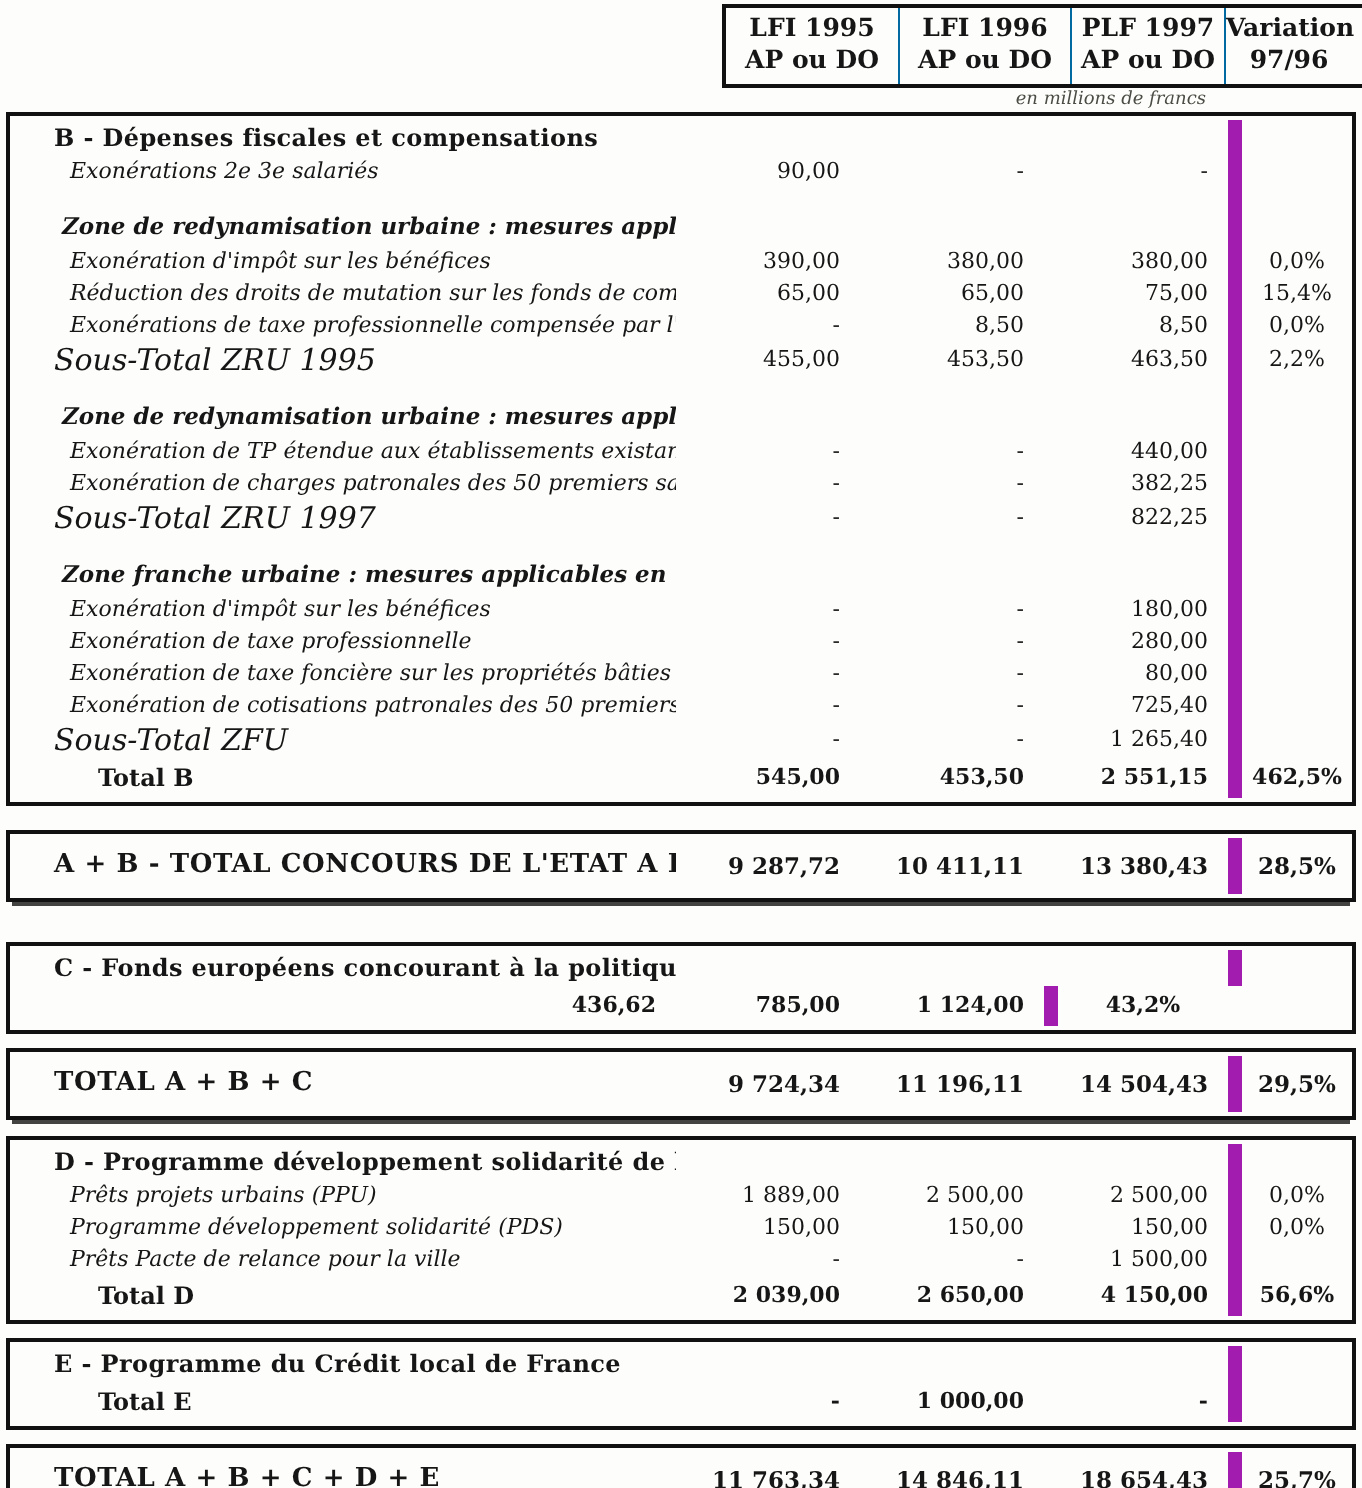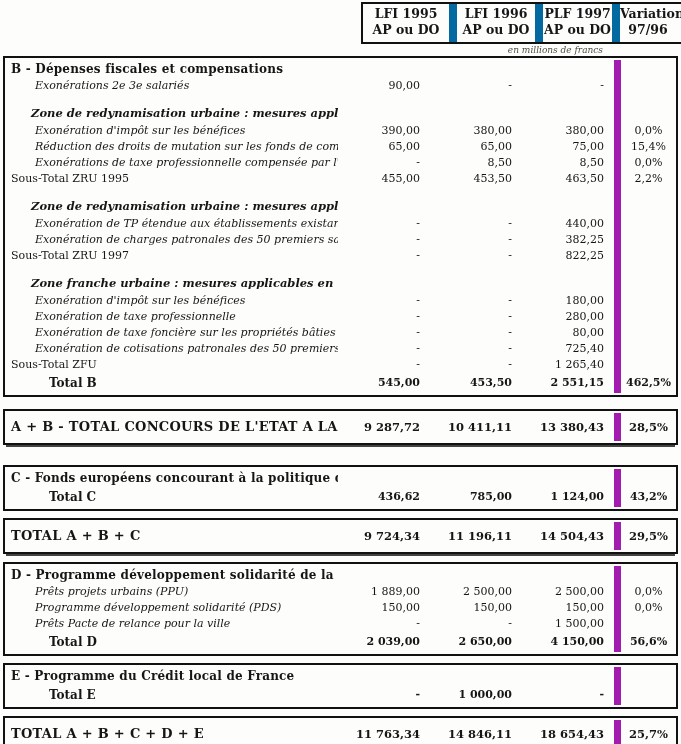--- a/index.html
+++ b/index.html
@@ -15,21 +15,21 @@
   }
   
   .col-header{
     margin-left:361px;width:373px;
     border:2px solid #111;
     display:grid;
     grid-template-columns:86px 86px 77px 64px;
     box-sizing:border-box;
   }
   .col-header .hcell{
-    border-left:8px solid #0369a1;
+    border-left:1px solid #0369a1;
     text-align:center;
     font-weight:bold;
     font-size:12.5px;
     line-height:1.3;
     padding:2px 0 3px 0;
   }
   .col-header .hcell:first-child{border-left:none;}
   .units-note{
     height:11px;
     text-align:right;
@@ -55,30 +55,30 @@
   }
   .cell{box-sizing:border-box;}
   .cell.val{text-align:right;padding-right:10px;font-size:11px;white-space:nowrap;}
   .cell.var{
     text-align:center;font-size:11px;
     border-left:7px solid #a21caf;
     align-self:stretch;
     display:flex;align-items:center;justify-content:center;
     white-space:nowrap;
   }
-  .cell.label{padding-left:6px;white-space:nowrap;overflow:hidden;}
+  .cell.label{padding-left:22px;white-space:nowrap;overflow:hidden;}
   
   .row.head{min-height:18px;}
   .row.head .label{font-weight:bold;font-size:12px;letter-spacing:.2px;}
   .row.section{min-height:19px;}
   .row.section .label{font-weight:bold;font-style:italic;font-size:11.5px;padding-left:26px;}
   .row.item{min-height:16px;}
   .row.item .label{font-style:italic;font-size:11px;padding-left:30px;}
   .row.subtotal{min-height:16px;}
-  .row.subtotal .label{font-size:11px;}
+  .row.subtotal .label{font-style:italic;font-size:15px;}
   .row.total{min-height:20px;}
   .row.total .label{font-weight:bold;font-size:12px;padding-left:44px;}
   .row.total .val,.row.total .var{font-weight:bold;font-size:11px;}
   .row.grand{min-height:28px;}
   .row.grand .label{font-weight:bold;font-size:13px;letter-spacing:.3px;}
   .row.grand .val,.row.grand .var{font-weight:bold;font-size:11.5px;}
   .row.spacer{min-height:10px;}
   
   .gap12{margin-top:12px;} .gap20{margin-top:20px;}
   .gap7{margin-top:7px;} .gap8{margin-top:8px;}
@@ -270,21 +270,20 @@
       </div>
       <div class="box gap20">
         <div class="row head">
           <div class="cell label">C - Fonds européens concourant à la politique du développement social urbain</div>
           <div class="cell val"></div>
           <div class="cell val"></div>
           <div class="cell val"></div>
           <div class="cell var"></div>
         </div>
         <div class="row total">
-          <div class="cell label">Total C</div>
           <div class="cell val">436,62</div>
           <div class="cell val">785,00</div>
           <div class="cell val">1 124,00</div>
           <div class="cell var">43,2%</div>
         </div>
       </div>
       <div class="box grand-box gap7">
         <div class="row grand">
           <div class="cell label">TOTAL A + B + C</div>
           <div class="cell val">9 724,34</div>

